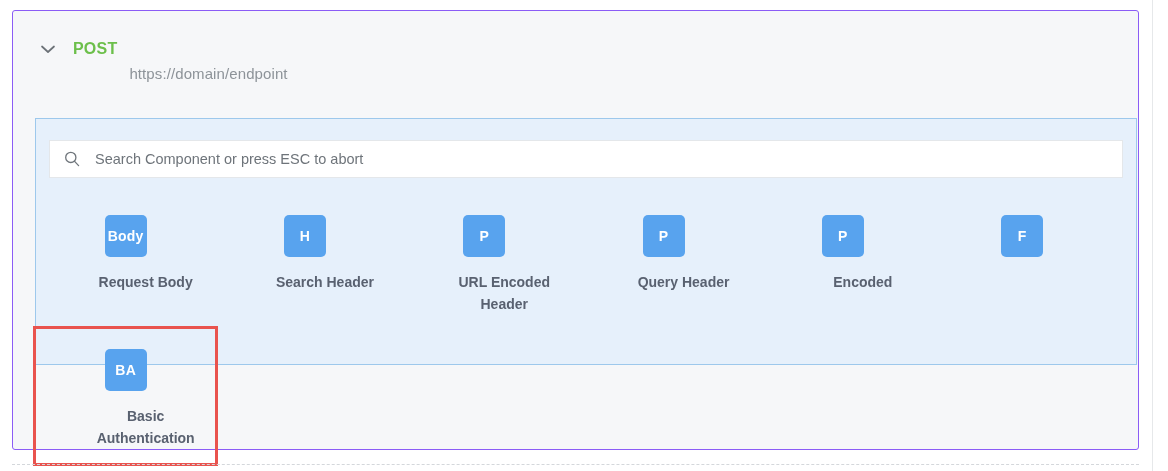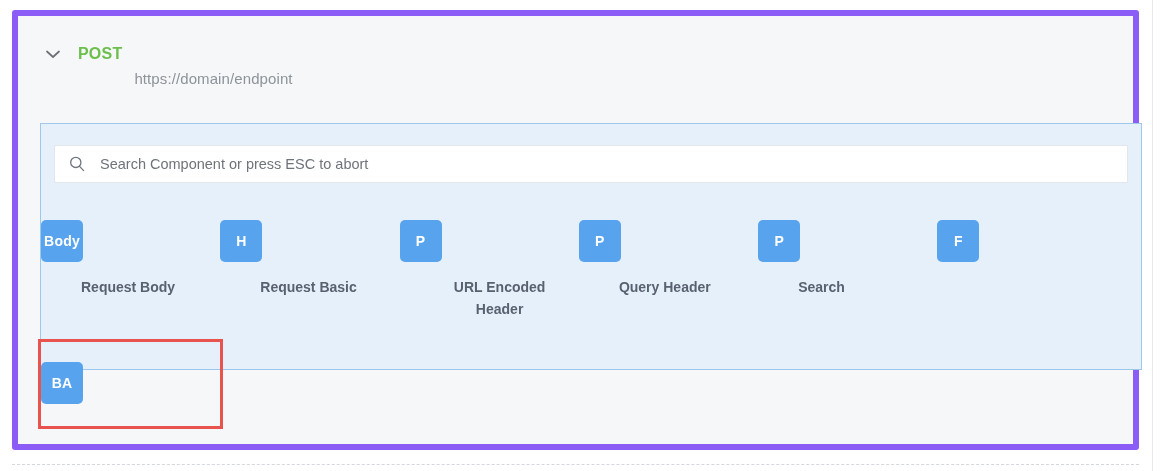--- a/index.html
+++ b/index.html
@@ -26,21 +26,21 @@
   }
 
   
   .request-card {
     position: absolute;
     left: 12px;
     top: 10px;
     width: 1127px;
     height: 440px;
     background: #f6f7f9;
-    border: 6px solid #8b5cf6;
+    border: 1px solid #8b5cf6;
     border-radius: 3px;
     box-sizing: border-box;
   }
 
   
   .card-header {
     position: absolute;
     left: 0;
     top: 0;
     width: 100%;
@@ -132,24 +132,24 @@
     left: 0;
     top: 76px;
     width: 1100px;
     display: flex;
     flex-wrap: wrap;
   }
   .tile {
     width: 179.3px;
     box-sizing: border-box;
     padding-top: 20px;
-    padding-bottom: 22px;
+    padding-bottom: 14px;
     display: flex;
     flex-direction: column;
-    align-items: flex-start;
+    align-items: center;
     background: transparent;
   }
   .tile-badge {
     width: 42px;
     height: 42px;
     border-radius: 5px;
     background: #58a3ee;
     color: #ffffff;
     font-size: 14px;
     font-weight: bold;
@@ -217,43 +217,44 @@
 
     <div class="tile-grid">
 
       <div class="tile">
         <span class="tile-badge badge-wide">Body</span>
         <span class="tile-label">Request Body</span>
       </div>
 
       <div class="tile">
         <span class="tile-badge">H</span>
-        <span class="tile-label">Request Basic</span>
+        <span class="tile-label">Search Header</span>
       </div>
 
       <div class="tile">
         <span class="tile-badge">P</span>
         <span class="tile-label">URL Encoded Header</span>
       </div>
 
       <div class="tile">
         <span class="tile-badge">P</span>
         <span class="tile-label">Query Header</span>
       </div>
 
       <div class="tile">
         <span class="tile-badge">P</span>
-        <span class="tile-label">Search</span>
+        <span class="tile-label">Encoded</span>
       </div>
 
       <div class="tile">
         <span class="tile-badge">F</span>
       </div>
 
       <div class="tile highlighted">
         <span class="tile-badge">BA</span>
+        <span class="tile-label">Basic Authentication</span>
       </div>
 
     </div>
   </div>
 </div>
 
 <div class="dashed-separator"></div>
 
 </body></html>

